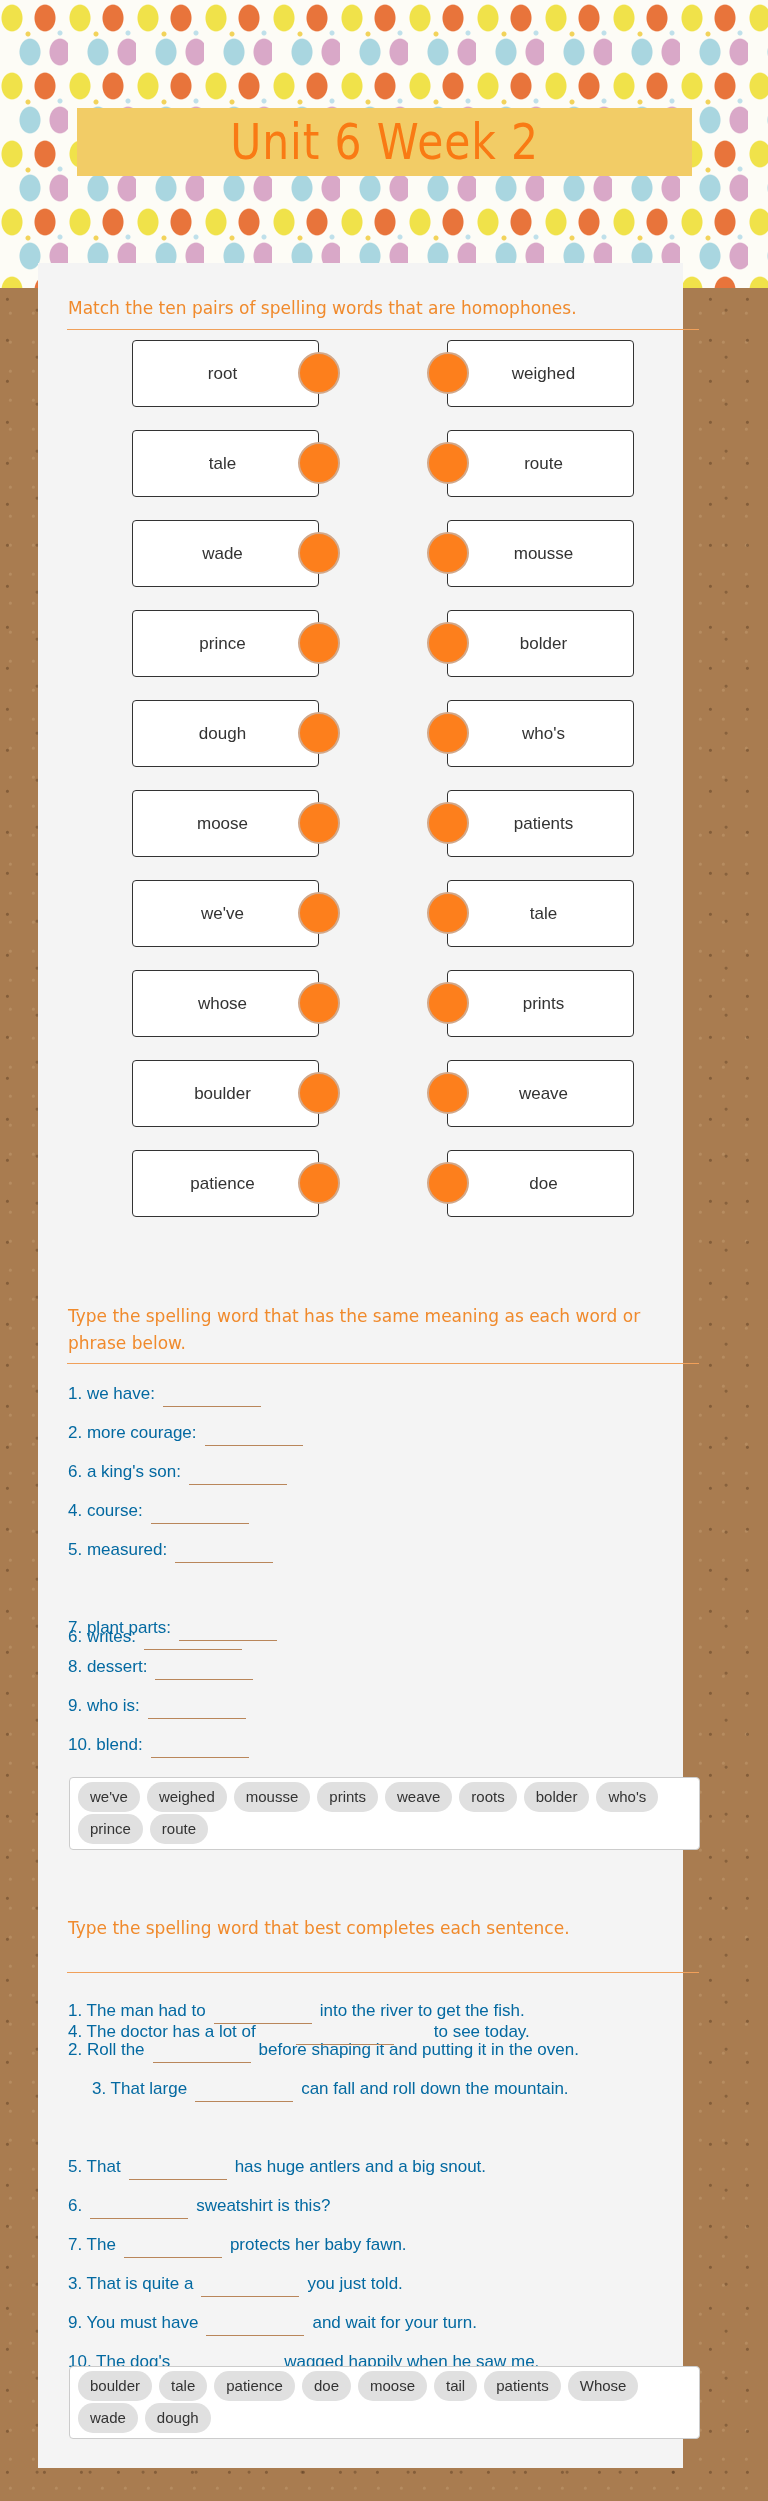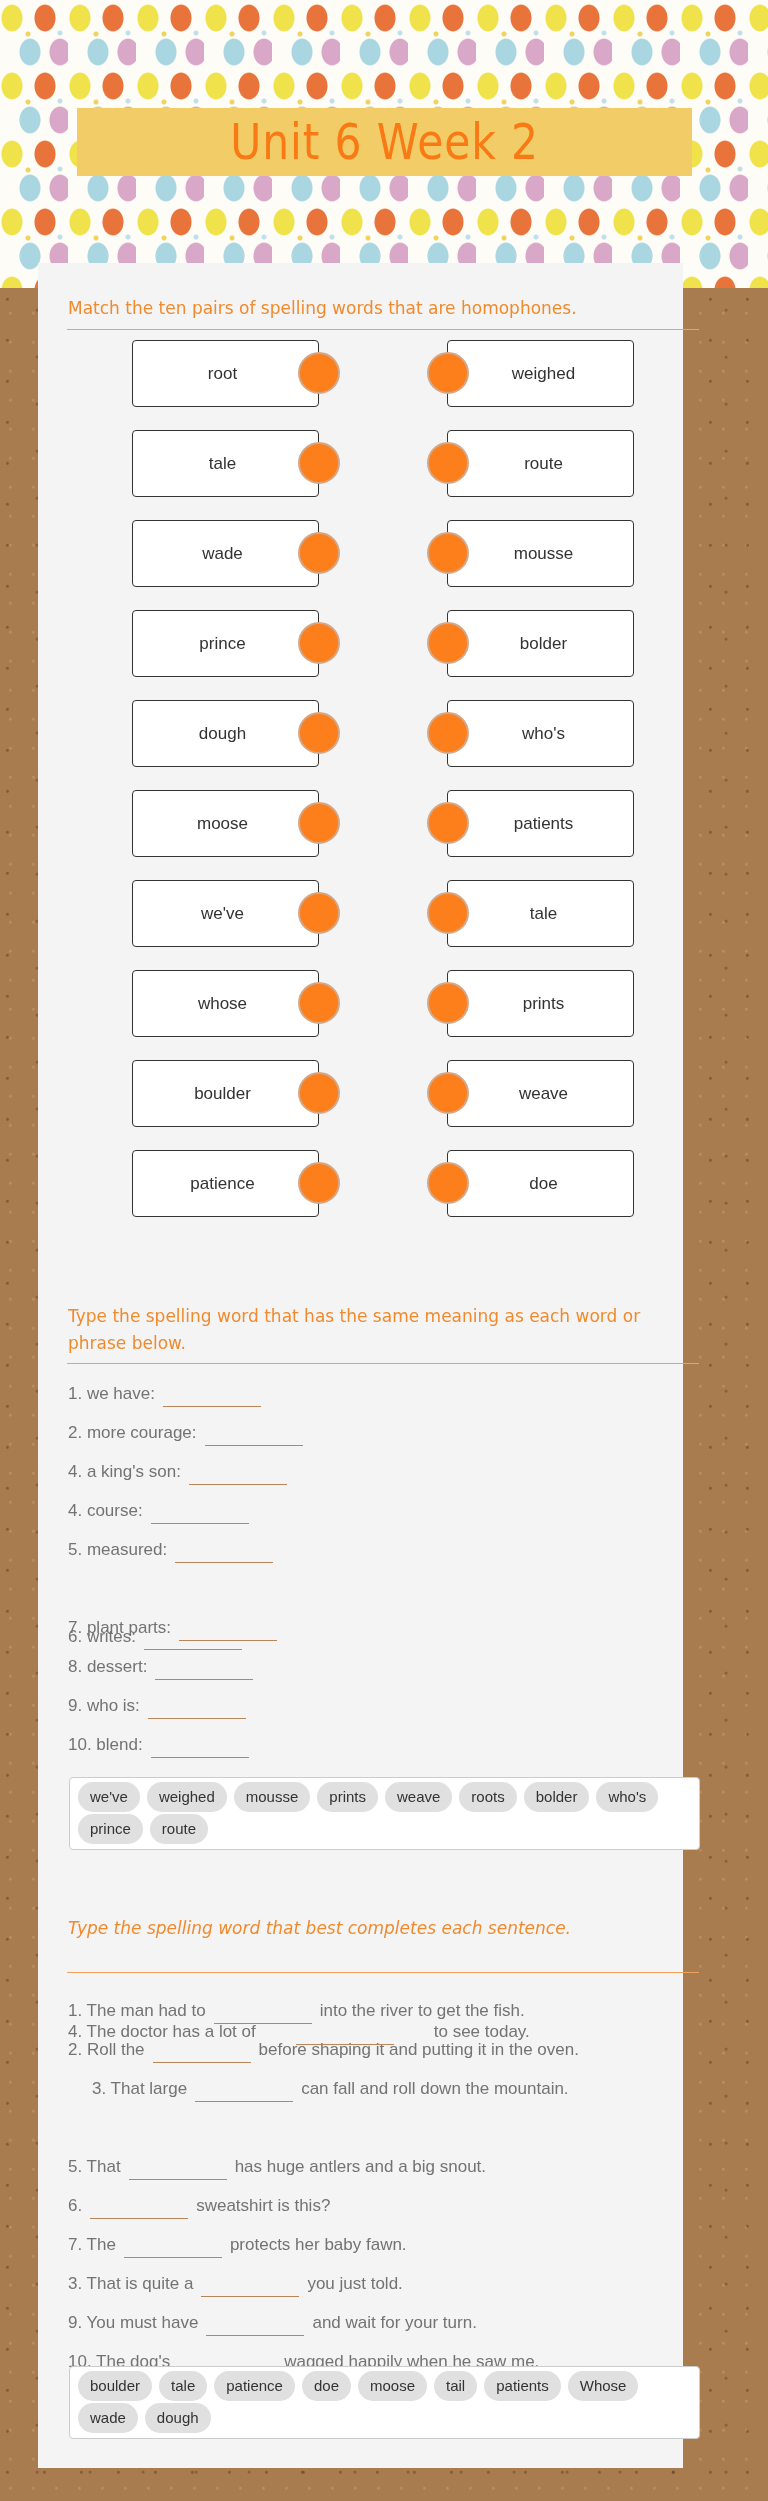--- a/index.html
+++ b/index.html
@@ -54,21 +54,21 @@
     font-size:17px; color:#333; box-sizing:border-box;
   }
   .match-box.left span { margin-right:6px; }
   .match-box.right span { margin-left:6px; }
   .dot {
     position:absolute; width:42px; height:42px; border-radius:50%;
     background:#fd7f1c; border:2px solid #d2a88a; box-sizing:border-box;
     cursor:pointer;
   }
   .q-line {
-    position:absolute; left:30px; font-size:17px; color:#737373;
+    position:absolute; left:30px; font-size:17px; color:#0369a1;
     white-space:nowrap; display:flex; align-items:baseline;
   }
   .blank {
     display:inline-block; width:98px; height:22px; margin:0 8px;
     border-bottom:1.5px solid #b9865a; vertical-align:bottom;
     position:relative; top:8px;
   }
   .bank {
     position:absolute; left:31px; width:631px;
     background:#fff; border:1px solid #ccc; border-radius:4px;
@@ -181,21 +181,21 @@
   <div id="meaning-area">
       <div class="q-line" style="top: 1113px;">
         <span>1. we have:</span>
         <span class="blank"></span>
       </div>
       <div class="q-line" style="top: 1152px;">
         <span>2. more courage:</span>
         <span class="blank"></span>
       </div>
       <div class="q-line" style="top: 1191px;">
-        <span>4. a king's son:</span>
+        <span>6. a king's son:</span>
         <span class="blank"></span>
       </div>
       <div class="q-line" style="top: 1230px;">
         <span>4. course:</span>
         <span class="blank"></span>
       </div>
       <div class="q-line" style="top: 1269px;">
         <span>5. measured:</span>
         <span class="blank"></span>
       </div>
@@ -226,21 +226,21 @@
       <span class="pill">mousse</span>
       <span class="pill">prints</span>
       <span class="pill">weave</span>
       <span class="pill">roots</span>
       <span class="pill">bolder</span>
       <span class="pill">who's</span>
       <span class="pill">prince</span>
       <span class="pill">route</span>
     </div>
 
-  <div class="section-heading" style="top:1652px;font-style:italic;">Type the spelling word that best completes each sentence.</div>
+  <div class="section-heading" style="top:1652px;">Type the spelling word that best completes each sentence.</div>
   <div class="rule" style="top:1709px;"></div>
   <div id="sentence-area">
       <div class="q-line" style="top: 1730px;">
         <span>1. The man had to</span>
         <span class="blank"></span>
         <span>into the river to get the fish.</span>
       </div>
       <div class="q-line" style="top: 1769px;">
         <span>2. Roll the</span>
         <span class="blank"></span>

